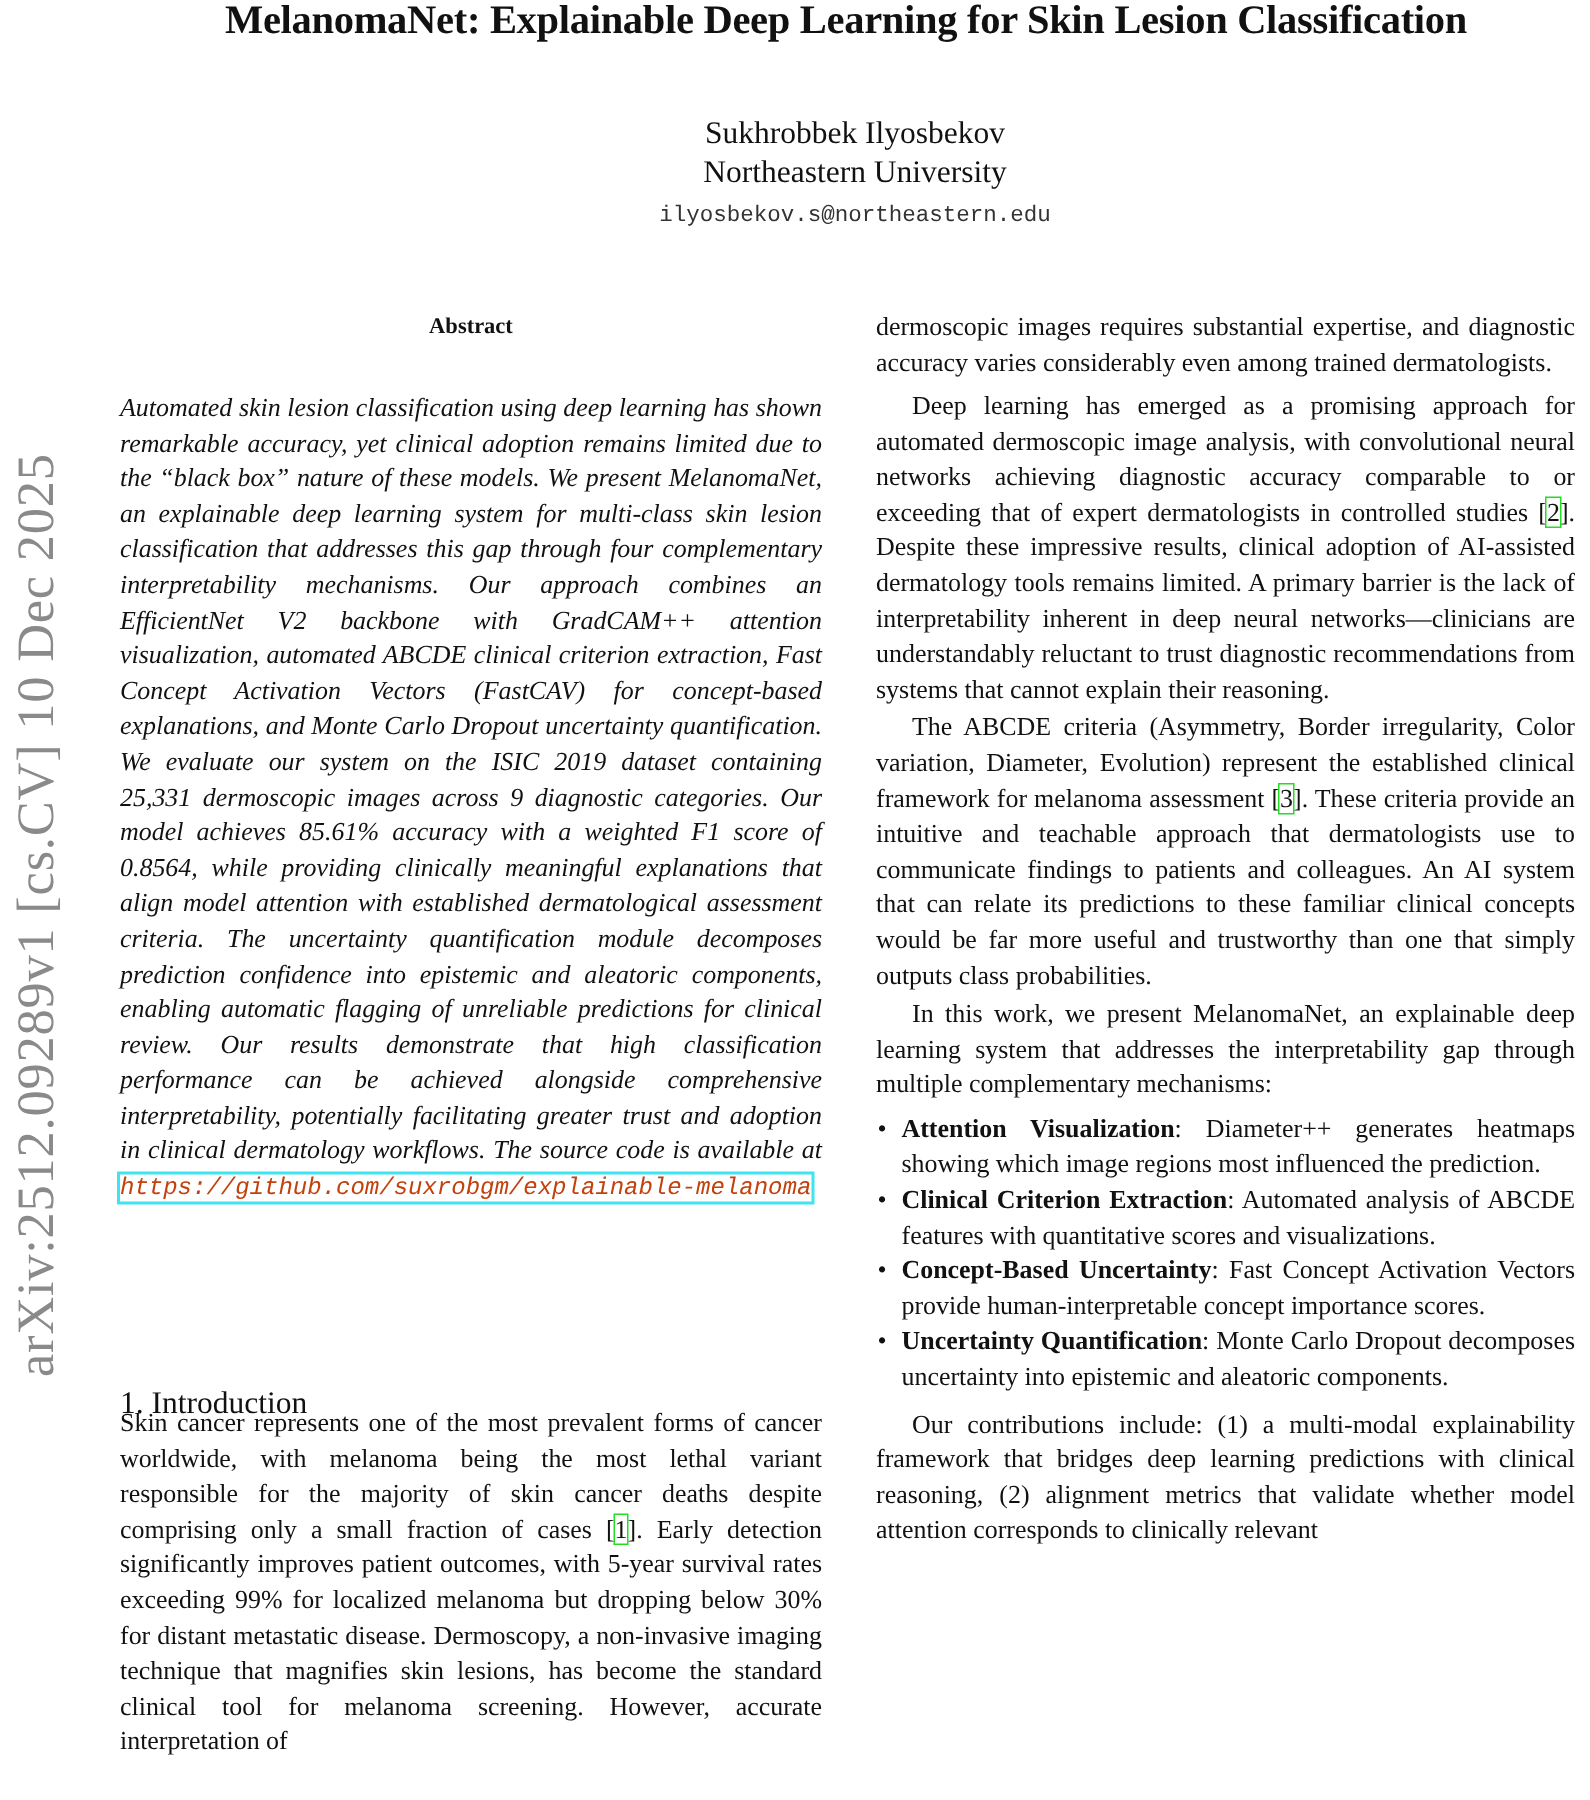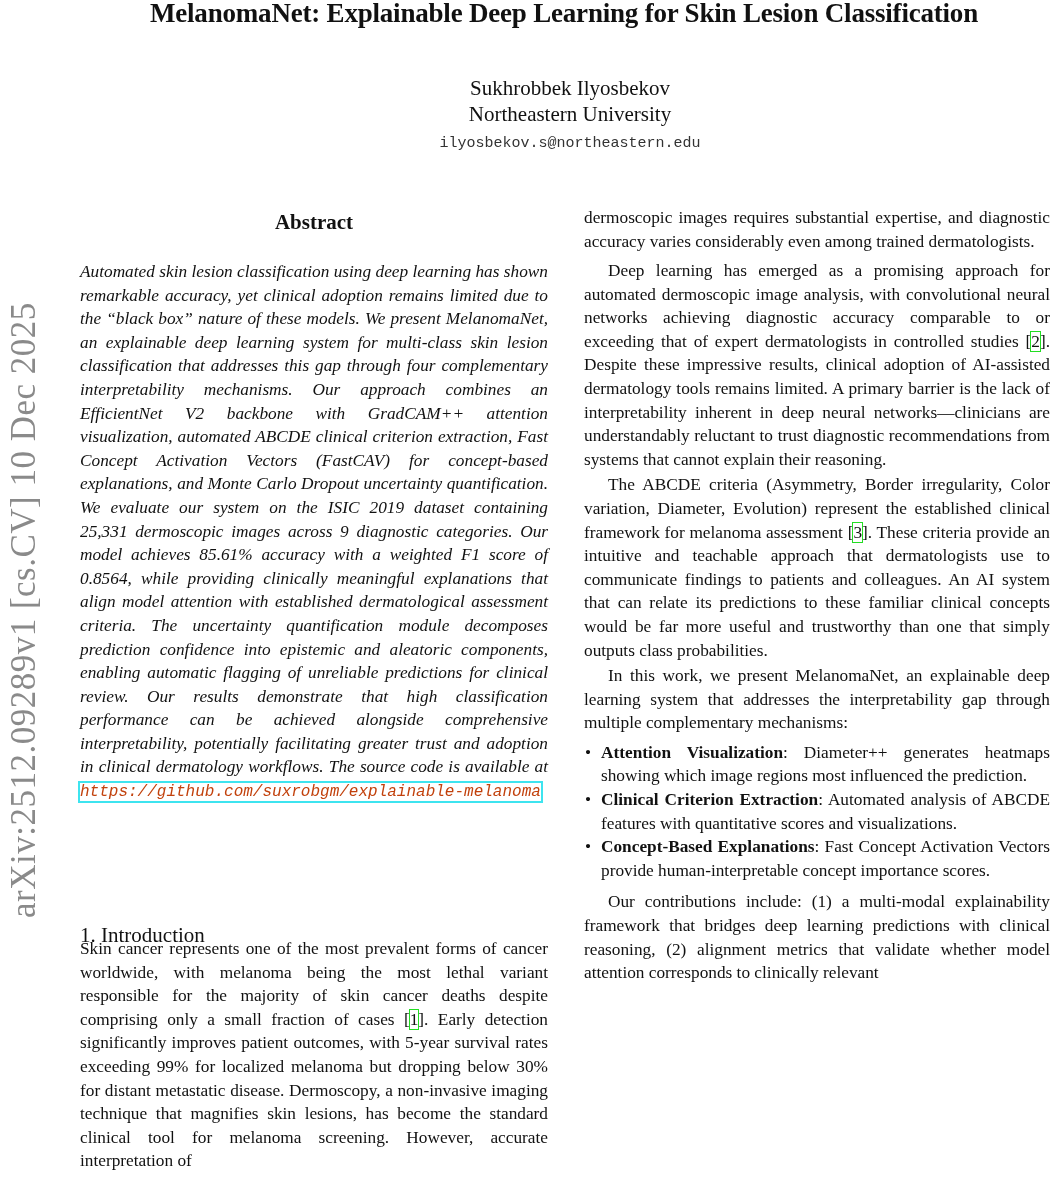--- a/index.html
+++ b/index.html
@@ -17,21 +17,21 @@
     position: absolute; left: 0; width: 1140px; text-align: center; top: 135px;
     font-family: "Liberation Mono", "DejaVu Sans Mono", monospace; font-size: 15px; color: #333;
   }
   .arxiv {
     position: absolute; left: 4px; top: 918px; transform-origin: 0 0; transform: rotate(-90deg);
     font-size: 35px; color: #8a8a8a; white-space: nowrap; letter-spacing: 0.5px;
   }
   .col { position: absolute; font-size: 17.3px; line-height: 23.6px; text-align: justify; hyphens: manual; }
   .col-left { left: 80px; width: 468px; }
   .col-right { left: 584px; width: 466px; top: 206px; }
-  .abs-head { text-align: center; font-weight: bold; font-size: 21px; position: absolute; top: 210px; left: 80px; width: 468px; }
+  .abs-head { text-align: center; font-weight: bold; font-size: 15px; position: absolute; top: 210px; left: 80px; width: 468px; }
   .abstract { top: 260px; font-style: italic; }
   .link {
     font-family: "Liberation Mono", "DejaVu Sans Mono", monospace; font-style: italic; color: #c2410c;
     outline: 2px solid #3ee4ef; outline-offset: 0px; font-size: 16px;
   }
   .sec-head { position: absolute; left: 80px; top: 923px; font-weight: normal; font-size: 21px; }
   .intro { top: 937px; }
   p { margin: 0; }
   .indent { text-indent: 24px; }
   .cite { outline: 1.5px solid #22dd22; }
@@ -64,16 +64,17 @@
 <p>dermoscopic images requires substantial expertise, and diagnostic accuracy varies considerably even among trained dermatologists.</p>
   </div>
 
 <div class="col col-right" style="top:259px;">
   <p class="indent"><span>Deep learning has emerged as a promising approach for automated dermoscopic image analysis, with convolutional neural networks achieving diagnostic accuracy comparable to or exceeding that of expert dermatologists in controlled studies [</span><span class="cite">2</span><span>]. Despite these impressive results, clinical adoption of AI-assisted dermatology tools remains limited. A primary barrier is the lack of interpretability inherent in deep neural networks—clinicians are understandably reluctant to trust diagnostic recommendations from systems that cannot explain their reasoning.</span></p>
   <p class="indent gap"><span>The ABCDE criteria (Asymmetry, Border irregularity, Color variation, Diameter, Evolution) represent the established clinical framework for melanoma assessment [</span><span class="cite">3</span><span>]. These criteria provide an intuitive and teachable approach that dermatologists use to communicate findings to patients and colleagues. An AI system that can relate its predictions to these familiar clinical concepts would be far more useful and trustworthy than one that simply outputs class probabilities.</span></p>
   <p class="indent gap">In this work, we present MelanomaNet, an explainable deep learning system that addresses the interpretability gap through multiple complementary mechanisms:</p>
   <ul>
     <li><b>Attention Visualization</b><span>:  Diameter++ generates heatmaps showing which image regions most influenced the prediction.</span></li>
     <li><b>Clinical Criterion Extraction</b><span>: Automated analysis of ABCDE features with quantitative scores and visualizations.</span></li>
-    <li><b>Concept-Based Explanations</b><span>: Fast Concept Activation Vectors provide human-interpretable concept importance scores.</span></li>
+    <li><b>Concept-Based Uncertainty</b><span>: Fast Concept Activation Vectors provide human-interpretable concept importance scores.</span></li>
+    <li><b>Uncertainty Quantification</b><span>: Monte Carlo Dropout decomposes uncertainty into epistemic and aleatoric components.</span></li>
   </ul>
   <p class="indent">Our contributions include: (1) a multi-modal explainability framework that bridges deep learning predictions with clinical reasoning, (2) alignment metrics that validate whether model attention corresponds to clinically relevant</p>
 </div>
 
 </body></html>

